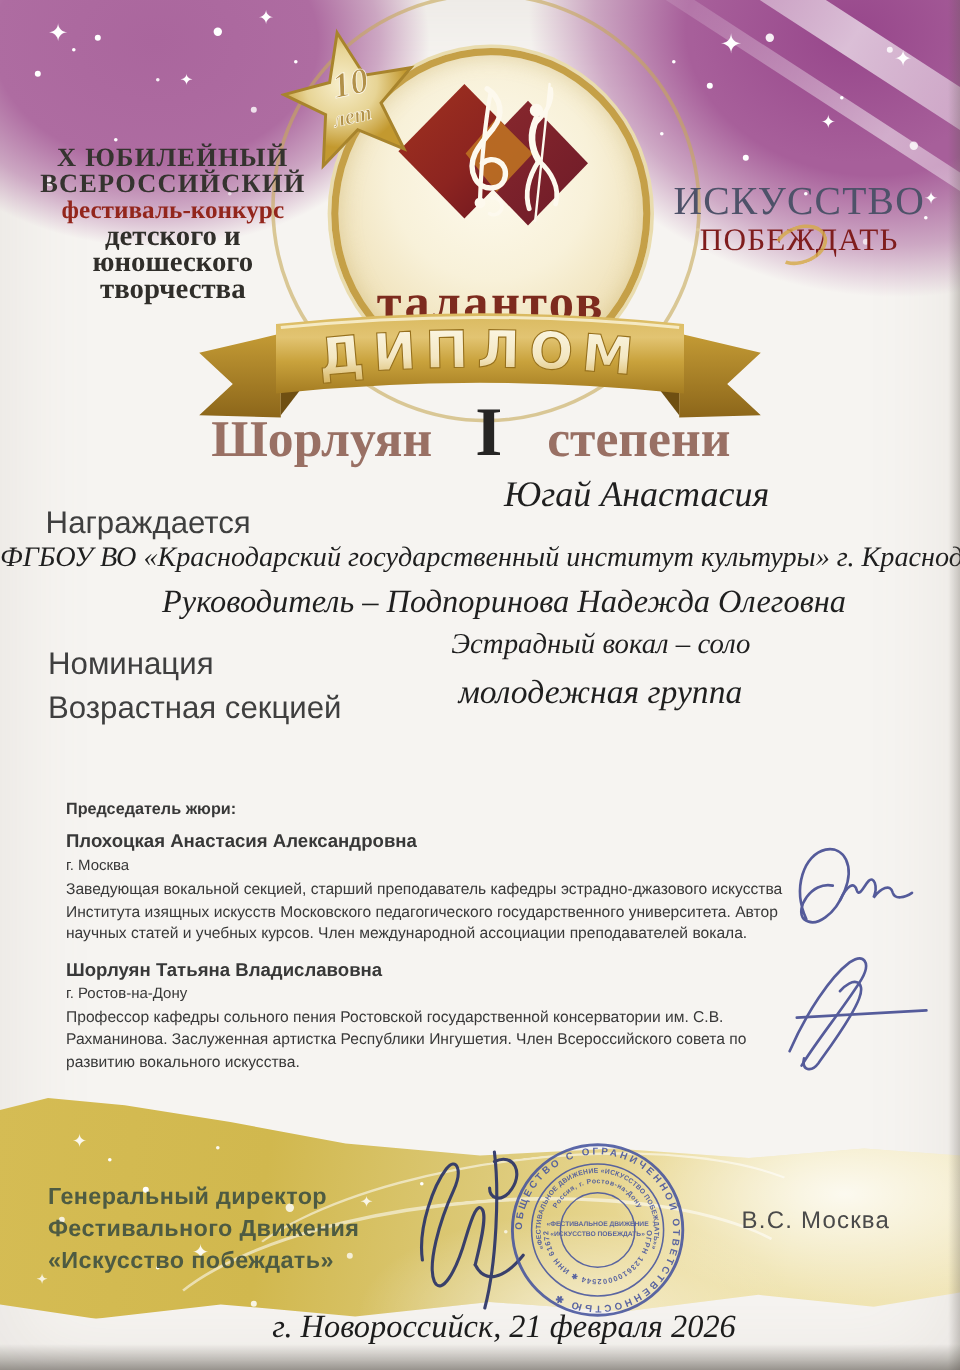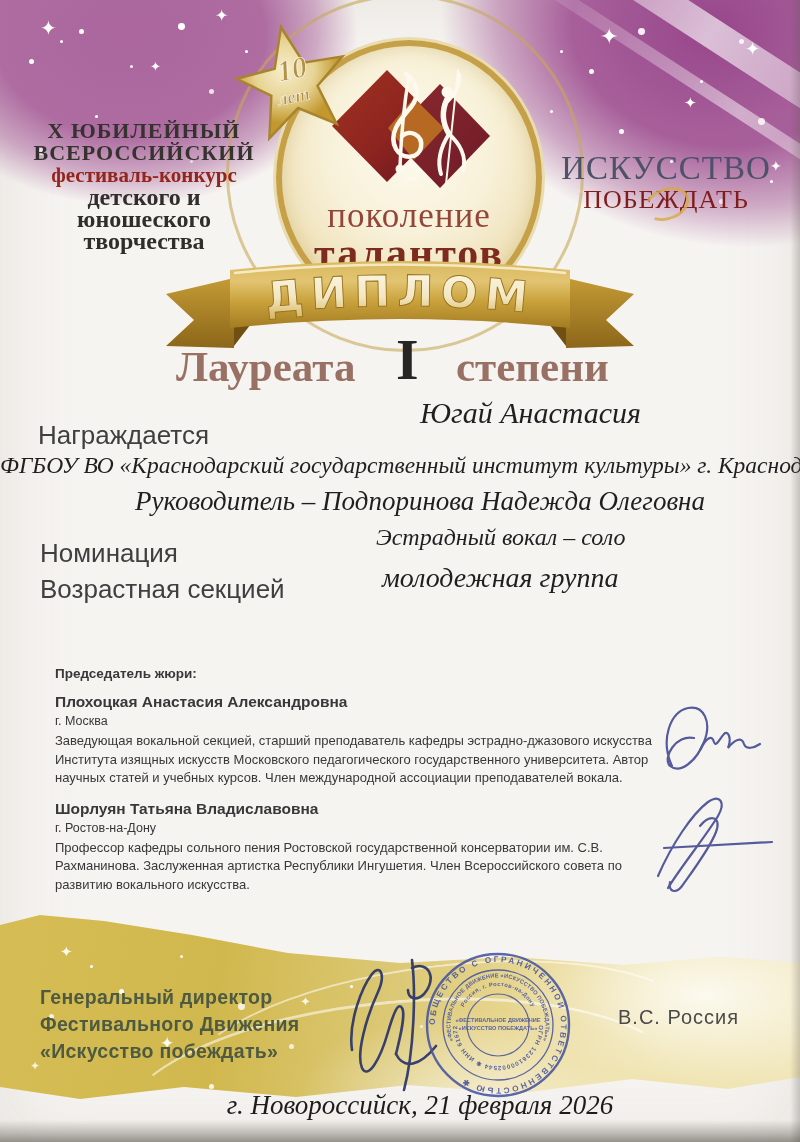--- a/index.html
+++ b/index.html
@@ -139,21 +139,20 @@
       </g>
       <g stroke="#fdf9ee" fill="none" stroke-linecap="round">
         <line x1="128" y1="6" x2="116" y2="120" stroke-width="2"></line>
         <circle cx="117" cy="28" r="5.5" fill="#fdf9ee" stroke="none"></circle>
         <path d="M117,35 C111,48 113,60 119,70" stroke-width="5.5"></path>
         <path d="M117,38 C125,30 131,20 129,10" stroke-width="3.5"></path>
         <path d="M119,70 C129,79 137,92 133,106" stroke-width="4"></path>
         <path d="M119,70 C110,84 107,97 111,110" stroke-width="4"></path>
       </g>
     </svg>
-    <div class="logo-w1">поколение</div>
     <div class="logo-w2">талантов</div>
   </div>
 
   <svg width="118" height="124" viewBox="0 0 120 126" style="position:absolute;left:234px;top:22px;">
     <defs>
       <radialGradient id="starG" cx="45%" cy="40%">
         <stop offset="0" stop-color="#f7eecb"></stop>
           <stop offset="55%" stop-color="#e7d495"></stop>
           <stop offset="100%" stop-color="#c3992f"></stop>
       </radialGradient>
@@ -202,21 +201,21 @@
     <polygon points="484,44 416,28 416,98 484,96 456,70" fill="url(#gTail)"></polygon>
     <polygon points="84,60 104,70 84,96" fill="#6f4f12"></polygon>
     <polygon points="416,60 396,70 416,96" fill="#6f4f12"></polygon>
     <path d="M 80,20 Q 250,2 420,20 L 420,78 Q 250,60 80,78 Z" fill="url(#gBand)"></path>
     <path d="M 84,23 Q 250,6 416,23" fill="none" stroke="rgba(255,252,235,.7)" stroke-width="2.5"></path>
     <text font-family="DejaVu Sans, sans-serif" font-size="43" font-weight="bold" letter-spacing="7" fill="url(#gTxt)" stroke="#96701c" stroke-width="0.9">
       <textPath href="#ribArc" startOffset="50%" text-anchor="middle">ДИПЛОМ</textPath>
     </text>
   </svg>
 
-  <span class="abs grade nowrap" style="left:176px;top:342px;">Лауреата</span>
+  <span class="abs grade nowrap" style="left:176px;top:342px;">Шорлуян</span>
   <span class="abs degree" style="left:396px;top:326px;">I</span>
   <span class="abs script nowrap" style="left:420px;top:396px;font-size:30px;">Югай Анастасия</span>
 
   <span class="abs grade nowrap" style="left:456px;top:342px;">степени</span>
   <span class="abs label-sans nowrap" style="left:38px;top:420px;font-size:26px;">Награждается</span>
   <div class="abs script nowrap" style="left:0;top:452px;width:800px;text-align:center;font-size:23.5px;">ФГБОУ ВО «Краснодарский государственный институт культуры» г. Краснодар</div>
   <div class="abs script nowrap" style="left:0;top:486px;width:840px;text-align:center;font-size:27px;">Руководитель – Подпоринова Надежда Олеговна</div>
 
   <span class="abs label-sans nowrap" style="left:40px;top:538px;font-size:26px;">Номинация</span>
   <span class="abs script nowrap" style="left:376px;top:524px;font-size:24px;">Эстрадный вокал – соло</span>
@@ -296,18 +295,18 @@
         <textPath href="#cRus" startOffset="50%" text-anchor="middle">Россия, г. Ростов-на-Дону</textPath>
       </text>
       <text font-size="6.2" font-weight="bold" letter-spacing="0.8">
         <textPath href="#cNum" startOffset="50%">ОГРН 1236100002544 ✱ ИНН 6167204877</textPath>
       </text>
       <text x="75" y="72" text-anchor="middle" font-size="5.6" font-weight="bold">«ФЕСТИВАЛЬНОЕ ДВИЖЕНИЕ</text>
       <text x="75" y="80" text-anchor="middle" font-size="5.6" font-weight="bold">«ИСКУССТВО ПОБЕЖДАТЬ»</text>
     </g>
   </svg>
 
-  <span class="signer">В.С. Россия</span>
+  <span class="signer">В.С. Москва</span>
   <div class="dateline nowrap">г. Новороссийск, 21 февраля 2026</div>
 
   <div class="edge-r"></div>
   <div class="edge-b"></div>
 </div>
 
 </body></html>

